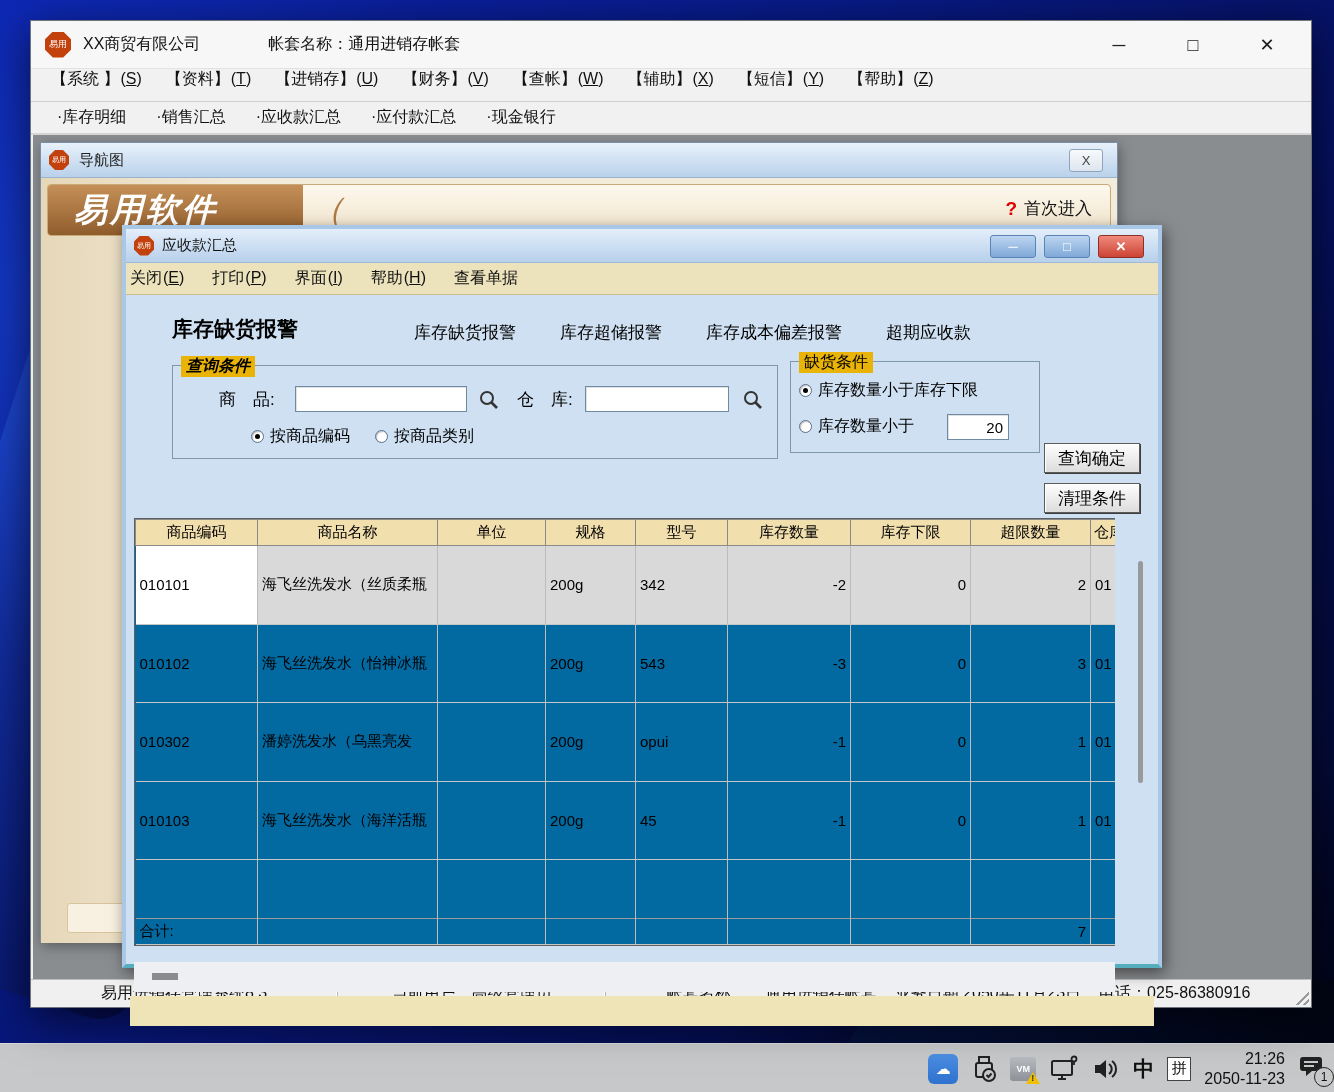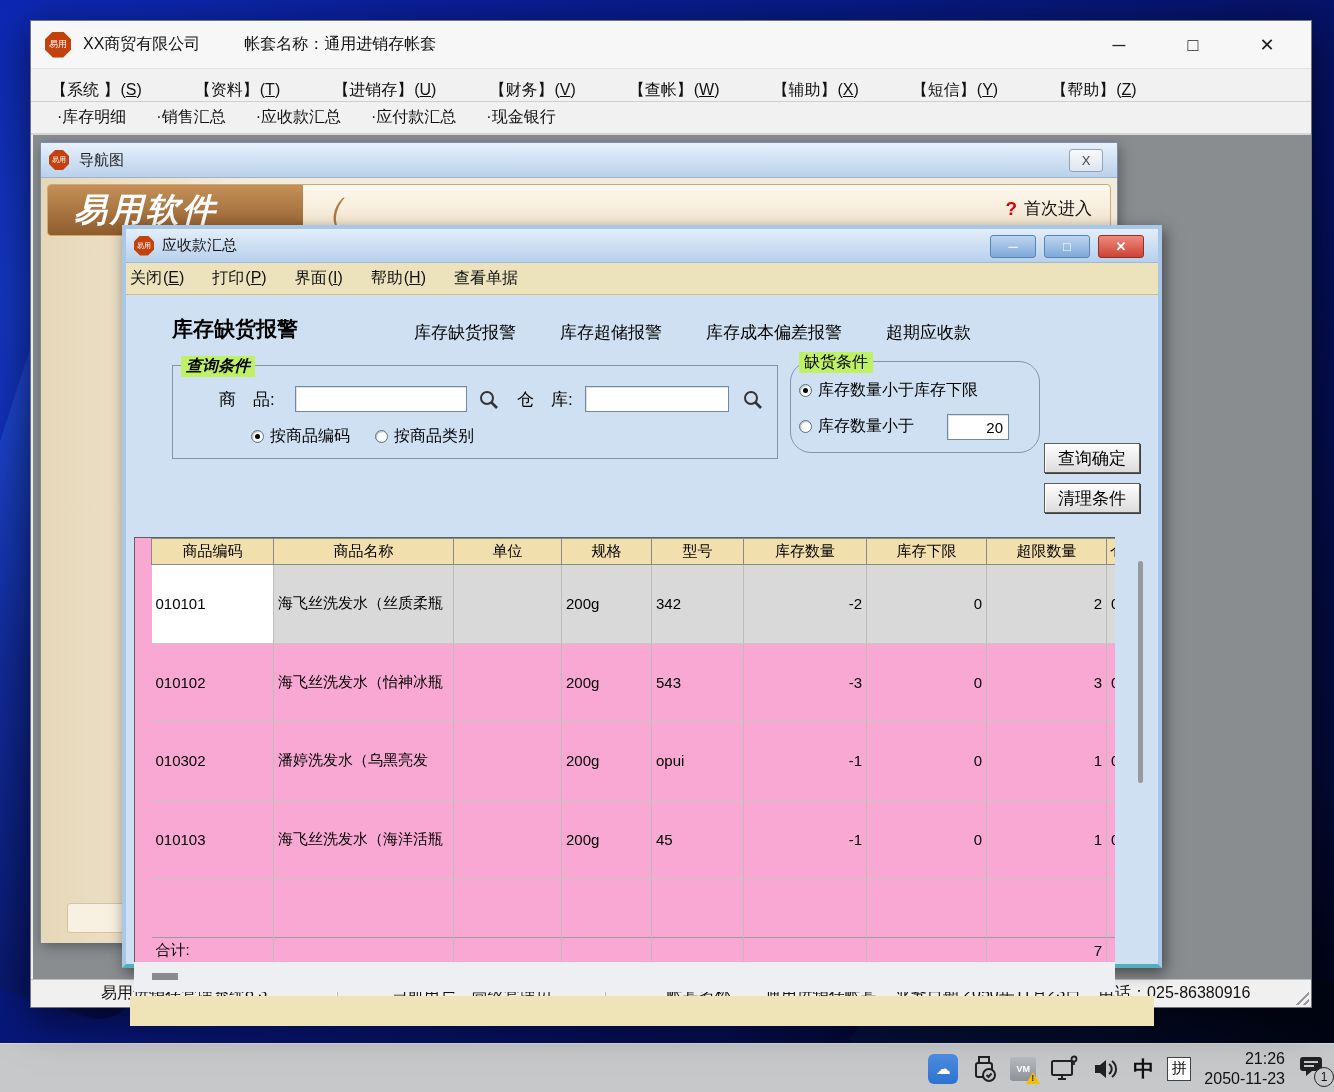--- a/index.html
+++ b/index.html
@@ -24,24 +24,24 @@
   .notif{position:relative;width:30px;height:30px;}
   .notif-badge{position:absolute;right:-6px;bottom:-3px;width:20px;height:20px;border:1.5px solid #222;border-radius:50%;background:#c7c8ca;font-size:12px;color:#111;display:flex;align-items:center;justify-content:center;}
   .vm-box{position:relative;width:26px;height:24px;background:linear-gradient(#b9bcc1,#8e9298);border-radius:3px;color:#fff;font-size:9px;font-weight:bold;display:flex;align-items:center;justify-content:center;}
   .vm-warn{position:absolute;right:-4px;bottom:-3px;width:0;height:0;border-left:7px solid transparent;border-right:7px solid transparent;border-bottom:12px solid #f0c000;}
   .vm-warn:after{content:"!";position:absolute;left:-2px;top:1px;font-size:9px;color:#333;font-weight:bold;}
 
   
   .main-window{position:absolute;left:30px;top:20px;width:1282px;height:988px;background:#f0f0f0;border:1px solid #70757c;box-shadow:0 10px 40px rgba(0,0,0,.6);z-index:1;}
   .mw-titlebar{position:absolute;left:0;top:0;width:100%;height:48px;background:#f7f7f7;display:flex;align-items:center;border-bottom:1px solid #e3e3e3;}
   .octagon{width:26px;height:26px;margin-left:14px;background:#c2410c;clip-path:polygon(30% 0,70% 0,100% 30%,100% 70%,70% 100%,30% 100%,0 70%,0 30%);color:#fff;font-size:9px;font-weight:normal;display:flex;align-items:center;justify-content:center;flex:none;}
-  .mw-title{margin-left:12px;font-size:16px;color:#111;display:flex;gap:44px;white-space:nowrap;}
+  .mw-title{margin-left:12px;font-size:16px;color:#111;display:flex;gap:68px;white-space:nowrap;}
   .mw-controls{position:absolute;right:22px;top:0;height:48px;display:flex;align-items:center;gap:30px;}
   .mw-ctl{width:44px;height:40px;display:flex;align-items:center;justify-content:center;font-size:18px;color:#222;cursor:default;}
-  .mw-menubar{position:absolute;left:0;top:48px;width:100%;height:33px;background:#f1f1f1;border-bottom:1px solid #cfcfcf;display:flex;align-items:flex-end;gap:53px;padding-left:20px;font-size:16px;color:#111;white-space:nowrap;}
+  .mw-menubar{position:absolute;left:0;top:48px;width:100%;height:33px;background:#f1f1f1;border-bottom:1px solid #cfcfcf;display:flex;align-items:flex-start;gap:24px;padding-left:20px;font-size:16px;color:#111;white-space:nowrap;}
   .mw-toolbar{position:absolute;left:0;top:81px;width:100%;height:33px;background:#f1f1f1;border-bottom:2px solid #d6d6d6;display:flex;align-items:center;gap:30px;padding-left:26px;font-size:16px;color:#111;white-space:nowrap;}
   .mw-client{position:absolute;left:2px;top:114px;width:1278px;height:846px;background:#8a8d90;}
   .mw-status{position:absolute;left:0;bottom:0;width:100%;height:28px;background:#f0f0f0;border-top:1px solid #bfbfbf;display:flex;font-size:16px;color:#111;align-items:center;}
   .st-panel{height:100%;display:flex;align-items:center;justify-content:center;border-right:1px solid #b9b9b9;box-shadow:inset -1px 0 0 #fff;white-space:nowrap;}
   .st1{width:307px;} .st2{width:268px;} .st3{flex:1;gap:18px;border-right:none;box-shadow:none;}
   .grip{position:absolute;right:2px;bottom:2px;width:16px;height:16px;background:repeating-linear-gradient(135deg,transparent 0 3px,#9a9a9a 3px 5px);clip-path:polygon(100% 0,100% 100%,0 100%);}
 
   
   .nav-window{position:absolute;left:40px;top:142px;width:1078px;height:800px;z-index:5;border:1px solid #7b8ea6;background:#ecdfc2;box-shadow:2px 4px 12px rgba(0,0,0,.35);}
   .nav-titlebar{position:absolute;left:0;top:0;width:100%;height:35px;background:linear-gradient(#e8f1fb,#b9d1ea);display:flex;align-items:center;border-bottom:1px solid #9ab2cc;}
@@ -66,33 +66,33 @@
   .dlg-max{right:68px;background:linear-gradient(#bdd5f0,#7fa9d8);border:1px solid #5b84b4;}
   .dlg-close{right:14px;background:linear-gradient(#f08a7c,#cc4335);border:1px solid #8d3128;}
   .dlg-menubar{position:absolute;left:0;top:34px;width:1032px;height:32px;background:#ece3bd;border-bottom:1px solid #c9bd92;display:flex;align-items:center;gap:28px;padding-left:4px;font-size:16px;color:#111;}
   .dlg-body{position:absolute;left:0;top:66px;width:1032px;height:669px;background:#cfe0f2;}
 
   .section-title{position:absolute;left:46px;top:20px;font-size:21px;font-weight:bold;color:#000;}
   .tab-row{position:absolute;left:288px;top:26px;display:flex;gap:44px;font-size:17px;color:#000;white-space:nowrap;}
 
   .fieldset{position:absolute;border:1px solid #7f97ad;}
   .fs-query{left:46px;top:70px;width:606px;height:94px;}
-  .fs-short{left:664px;top:66px;width:250px;height:92px;border-radius:21px;}
-  .legend{position:absolute;top:-10px;left:8px;background:#bef264;padding:0 5px;font-size:16px;color:#000;}
+  .fs-short{left:664px;top:66px;width:250px;height:92px;}
+  .legend{position:absolute;top:-10px;left:8px;background:#eab308;padding:0 5px;font-size:16px;color:#000;}
   .legend.italic{font-weight:bold;font-style:italic;}
   .fld-label{position:absolute;font-size:17px;color:#000;white-space:nowrap;}
   .tbox{position:absolute;height:26px;background:#fff;border:1px solid #6f8aa5;box-shadow:inset 1px 1px 0 rgba(0,0,0,.12);font-size:15px;padding:0 5px;font-family:"Liberation Sans",sans-serif;}
   .mag{position:absolute;width:24px;height:24px;}
   .radio-row{position:absolute;display:flex;align-items:center;gap:6px;font-size:16px;color:#000;white-space:nowrap;}
   .radio{width:13px;height:13px;border-radius:50%;background:#fff;border:1px solid #58718c;box-shadow:inset 1px 1px 1px rgba(0,0,0,.25);position:relative;flex:none;}
   .radio.checked:after{content:"";position:absolute;left:3px;top:3px;width:5px;height:5px;border-radius:50%;background:#000;}
   .push-btn{position:absolute;left:918px;width:96px;height:30px;background:linear-gradient(#fefefe,#dcdcdc);border:1px solid #5a5a5a;box-shadow:1px 1px 0 #3f3f3f,inset 1px 1px 0 #fff;font-size:17px;color:#000;display:flex;align-items:center;justify-content:center;}
   .btn-query{top:148px;} .btn-clear{top:188px;}
 
-  .table-wrap{position:absolute;left:8px;top:242px;width:981px;height:428px;background:#f9a8d4;border:1px solid #5f5f5f;border-right:none;overflow:hidden;padding-left:16px;}
+  .table-wrap{position:absolute;left:8px;top:223px;width:981px;height:428px;background:#0369a1;border:1px solid #5f5f5f;border-right:none;overflow:hidden;}
   table.grid{width:981px;height:426px;border-collapse:collapse;table-layout:fixed;font-size:15px;color:#000;}
   table.grid col.c0{width:122px}.grid col.c1{width:180px}.grid col.c2{width:108px}.grid col.c3{width:90px}.grid col.c4{width:92px}.grid col.c5{width:123px}.grid col.c6{width:120px}.grid col.c7{width:120px}.grid col.c8{width:26px}
   table.grid th{height:26px;background:#f2dfae;border:1px solid #8a8a8a;font-weight:normal;white-space:nowrap;overflow:hidden;padding:0 3px;}
   table.grid td{height:25px;border-right:1px solid #bcbcbc;border-bottom:1px solid #c6c6c6;white-space:nowrap;overflow:hidden;padding:0 4px;}
   table.grid td:nth-child(6),table.grid td:nth-child(7),table.grid td:nth-child(8){text-align:right;}
   tr.selected td{background:#d9d9d9;} tr.selected td:first-child{background:#fff;}
   tr.filler td{height:auto;border-bottom:none;}
   tr.total td{height:26px;border-top:1px solid #9a9a9a;border-bottom:1px solid #c6c6c6;margin-top:6px;}
   .vscroll{position:absolute;left:1012px;top:266px;width:5px;height:222px;background:#98999b;border-radius:3px;}
   .hscroll{position:absolute;left:8px;top:667px;width:981px;height:30px;background:#edeff3;}

